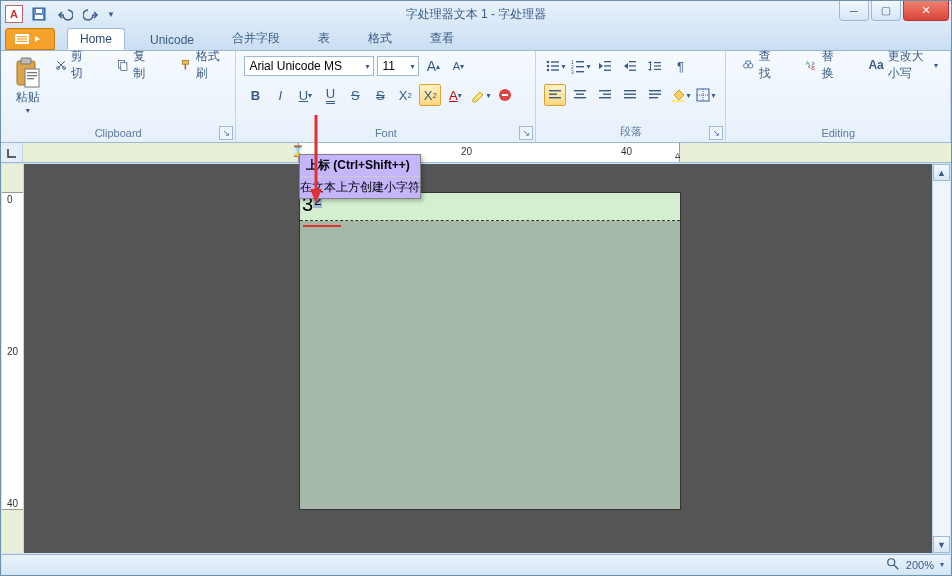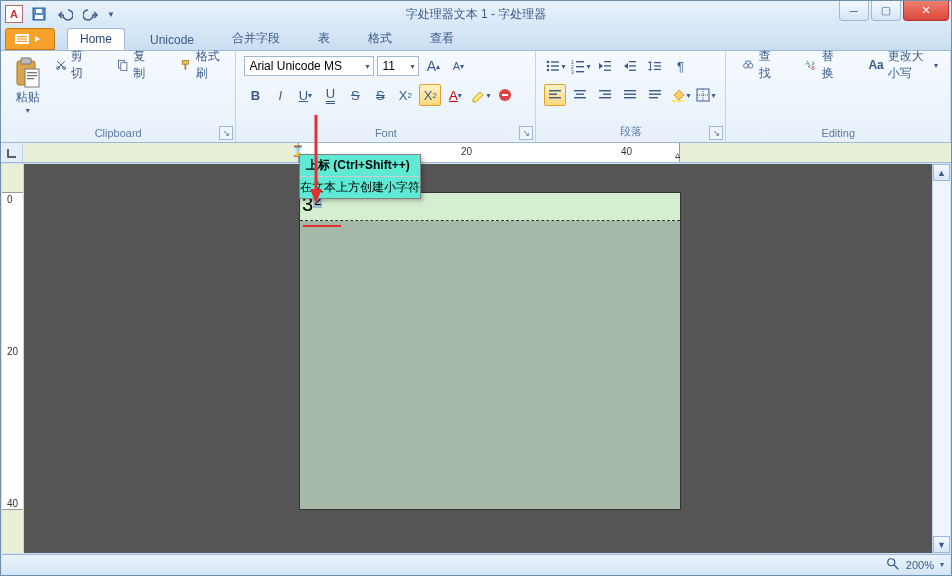--- a/index.html
+++ b/index.html
@@ -51,21 +51,21 @@
   .doc-text { font-size:20px; font-family: "Times New Roman", serif; display:flex; align-items:flex-start; }
   .sup { font-size:13px; vertical-align:super; background:#9fb9d4; padding:0 1px; }
   .red-underline { position:absolute; left:3px; top:32px; width:38px; height:2px; background:#e03030; }
   .vscroll { width:18px; background:#e5eef8; border-left:1px solid #c3d5e8; position:relative; }
   .vscroll .btn { height:17px; border:1px solid #9fb9d4; background:linear-gradient(#f3f8fd,#d6e6f6); display:flex; align-items:center; justify-content:center; font-size:9px; color:#3a5b88;}
   .vscroll .track { position:absolute; top:17px; bottom:17px; left:0; right:0; background:#eef5fc; }
   .vscroll .btn.down { position:absolute; bottom:0; left:0; right:0; }
   
   .statusbar { position:absolute; left:1px; right:1px; bottom:1px; height:20px; background:linear-gradient(#eaf3fc,#d6e6f6); border-top:1px solid #9fb9d4; display:flex; align-items:center; justify-content:flex-end; padding:0 6px; font-size:11px; color:#3a5b88; gap:6px; }
   
-  .tooltip { position:absolute; left:298px; top:153px; background:#5eead4; border:1px solid #808080; font-size:12px; color:#000; box-shadow:2px 2px 4px rgba(0,0,0,.25); z-index:50; }
+  .tooltip { position:absolute; left:298px; top:153px; background:#c4b5fd; border:1px solid #808080; font-size:12px; color:#000; box-shadow:2px 2px 4px rgba(0,0,0,.25); z-index:50; }
   .tooltip .tt-title { font-weight:bold; padding:2px 6px; border-bottom:1px solid #ccc; white-space:nowrap; }
   .tooltip .tt-body { padding:2px 0; white-space:nowrap; }
   
   .arrow { position:absolute; left:308px; top:114px; width:14px; height:88px; z-index:60; pointer-events:none; }
   .caret { font-size:8px; color:#3a5b88; }
   .icon-box { width:16px; height:16px; }
   .row { display:flex; align-items:center; gap:3px; }
   .col { display:flex; flex-direction:column; gap:7px; }
 </style>
 </head>

